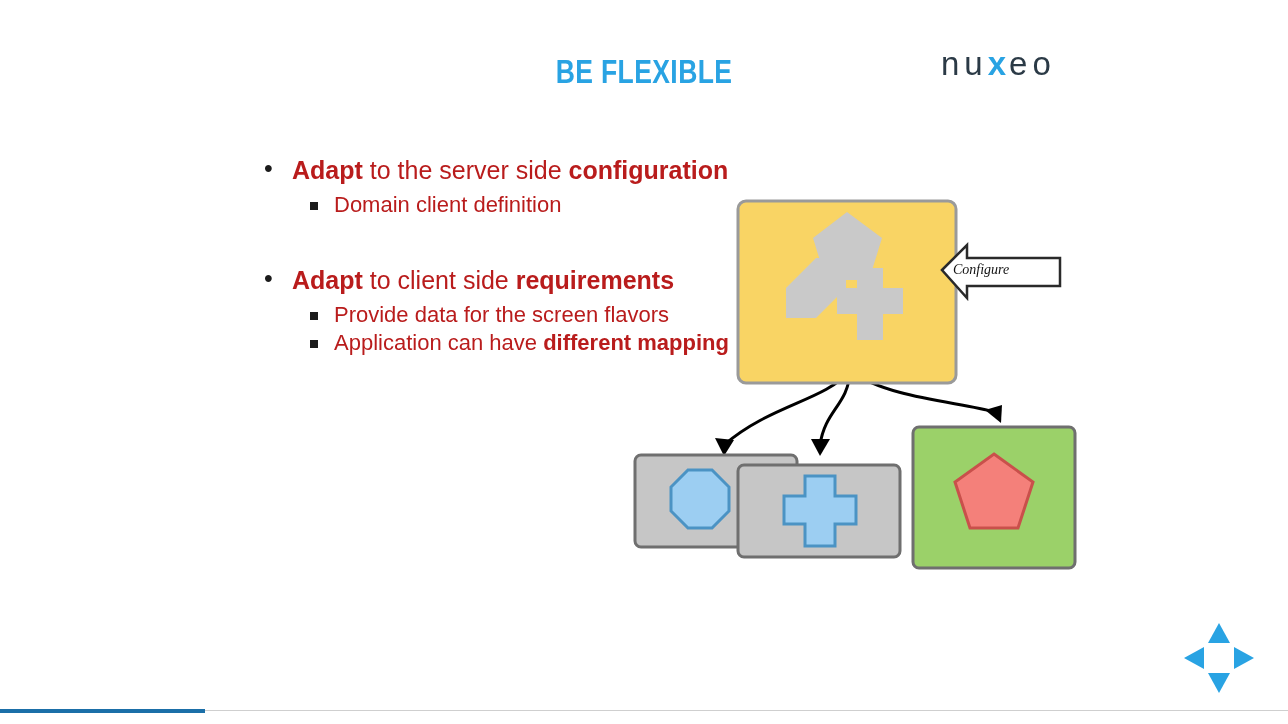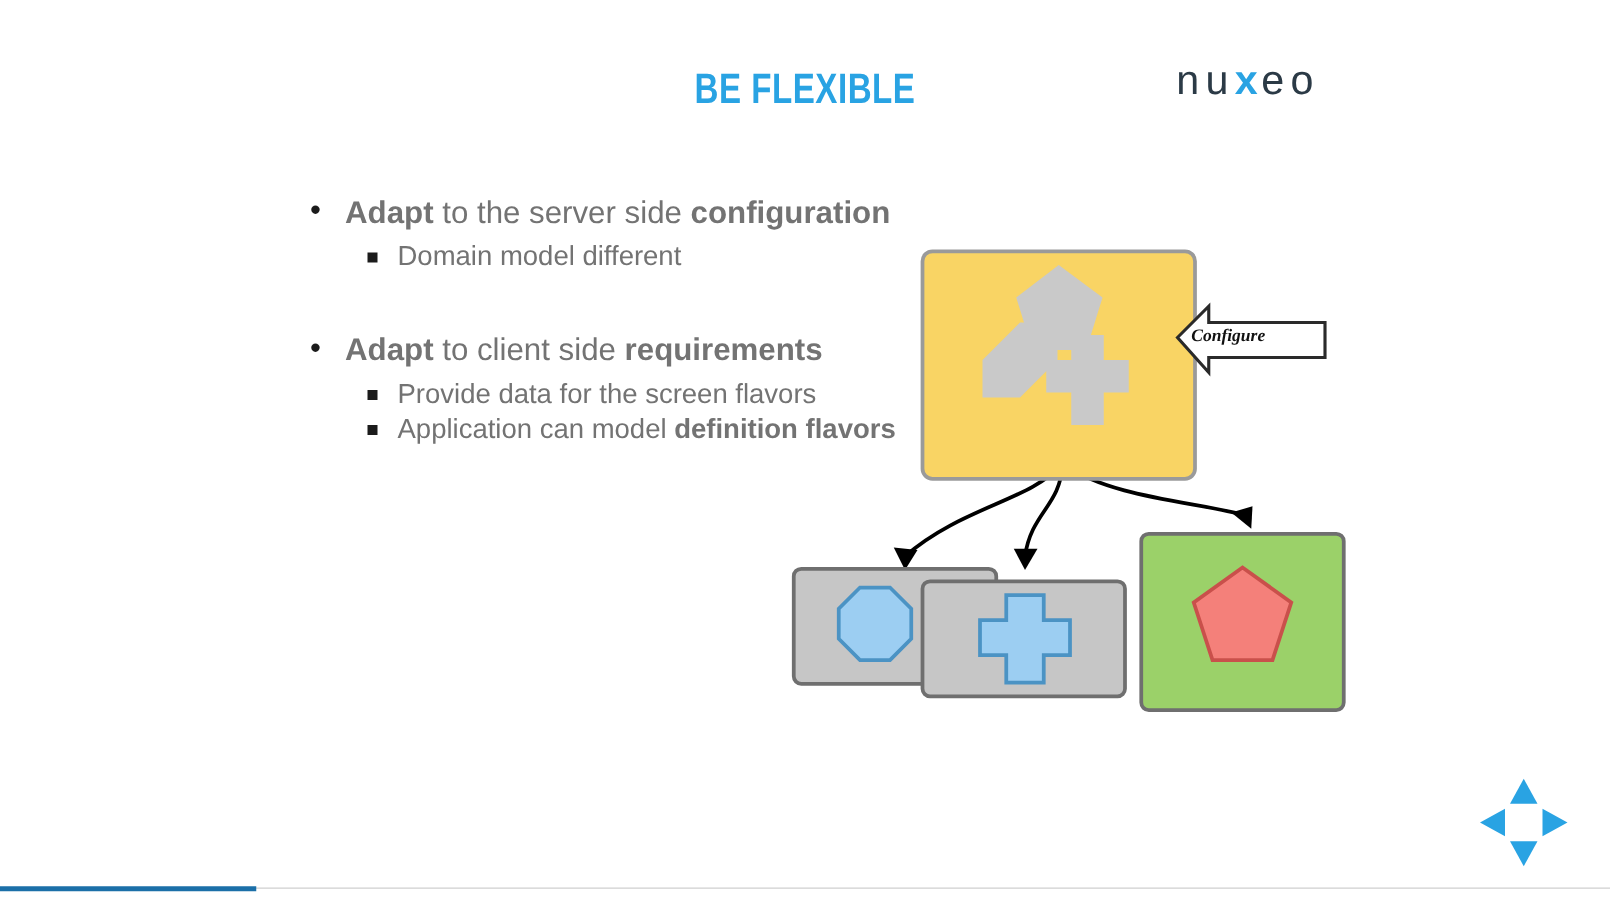--- a/index.html
+++ b/index.html
@@ -52,24 +52,24 @@
   }
   #logo .lx {
     color: #29a3e3;
     font-weight: bold;
     letter-spacing: 3px;
   }
 
   
   #bullets {
     position: absolute;
-    left: 240px;
+    left: 256px;
     top: 155px;
     width: 520px;
-    color: #737373;
+    color: #b91c1c;
   }
   .l1 {
     position: relative;
     padding-left: 36px;
     font-size: 25px;
     line-height: 30px;
     margin-bottom: 6px;
     white-space: nowrap;
   }
   .l1::before {
@@ -114,21 +114,21 @@
     left: 0;
     top: 0;
   }
   #configure-label {
     position: absolute;
     left: 333px;
     top: 72px;
     font-size: 14px;
     font-style: italic;
     font-family: "Liberation Serif", serif;
-    font-weight: bold;
+    font-weight: normal;
     color: #111;
     white-space: nowrap;
   }
 
   
   #nav {
     position: absolute;
     right: 28px;
     bottom: 22px;
     width: 82px;
@@ -167,35 +167,35 @@
       <span>eo</span>
   </div>
 
   <div id="bullets">
 
     <div class="l1">
       <span class="b">Adapt</span><span> to the server side </span><span class="b">configuration</span>
     </div>
 
     <div class="l2">
-      <span>Domain model different</span>
+      <span>Domain client definition</span>
     </div>
 
     <div class="gap"></div>
 
     <div class="l1">
       <span class="b">Adapt</span><span> to client side </span><span class="b">requirements</span>
     </div>
 
     <div class="l2">
       <span>Provide data for the screen flavors</span>
     </div>
 
     <div class="l2">
-      <span>Application can model </span><span class="b">definition flavors</span>
+      <span>Application can have </span><span class="b">different mapping</span>
     </div>
 
   </div>
 
   <div id="diagram">
     <svg width="500" height="390" viewBox="0 0 500 390">
 
       <g fill="none" stroke="#000000" stroke-width="3">
         <path d="M 228 182 C 206 210, 150 215, 104 255"></path>
         <path d="M 230 182 C 228 215, 205 220, 200 255"></path>

